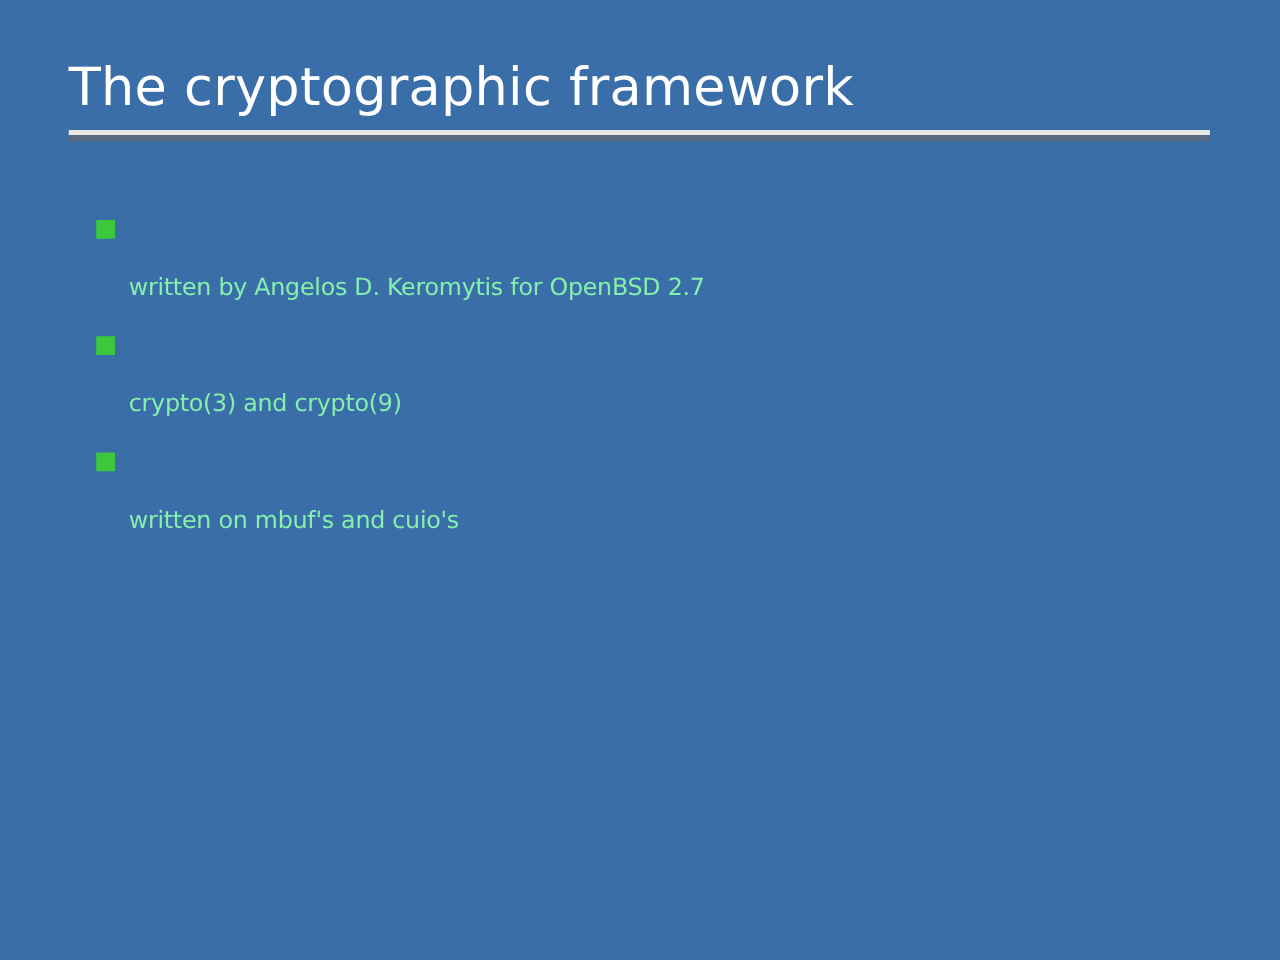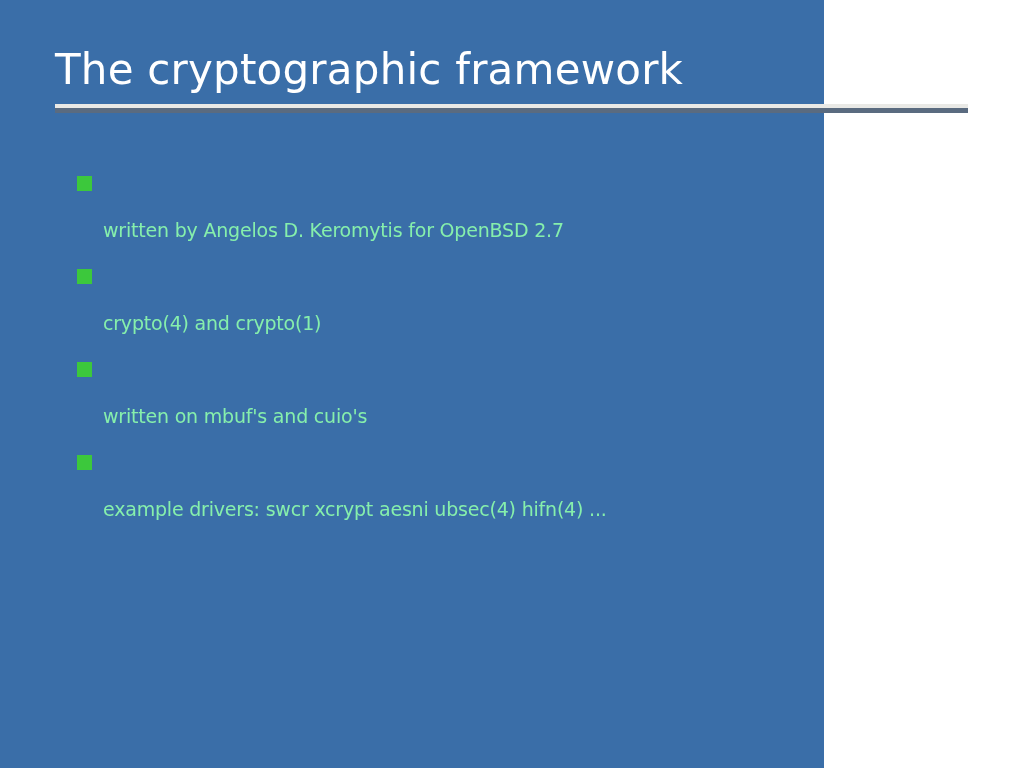--- a/index.html
+++ b/index.html
@@ -9,21 +9,21 @@
   }
   body {
     width: 1024px;
     height: 768px;
     overflow: hidden;
     font-family: "DejaVu Sans", sans-serif;
   }
 
   #slide {
     position: relative;
-    width: 824px;
+    width: 1024px;
     height: 768px;
     background: #3a6ea8;
     box-sizing: border-box;
   }
 
   
   #title-block {
     position: absolute;
     left: 55px;
     top: 42px;
@@ -120,28 +120,24 @@
 
   <ul id="bullet-list">
 
     <li class="bullet-row">
       <span class="bullet-marker"></span>
       <span class="bullet-text">written by Angelos D. Keromytis for OpenBSD 2.7</span>
     </li>
 
     <li class="bullet-row">
       <span class="bullet-marker"></span>
-      <span class="bullet-text">crypto(4) and crypto(1)</span>
+      <span class="bullet-text">crypto(3) and crypto(9)</span>
     </li>
 
     <li class="bullet-row">
       <span class="bullet-marker"></span>
       <span class="bullet-text">written on mbuf's and cuio's</span>
     </li>
 
-    <li class="bullet-row">
-      <span class="bullet-marker"></span>
-      <span class="bullet-text">example drivers: swcr xcrypt aesni ubsec(4) hifn(4) ...</span>
-    </li>
 
   </ul>
 
 </div>
 
 </body></html>

